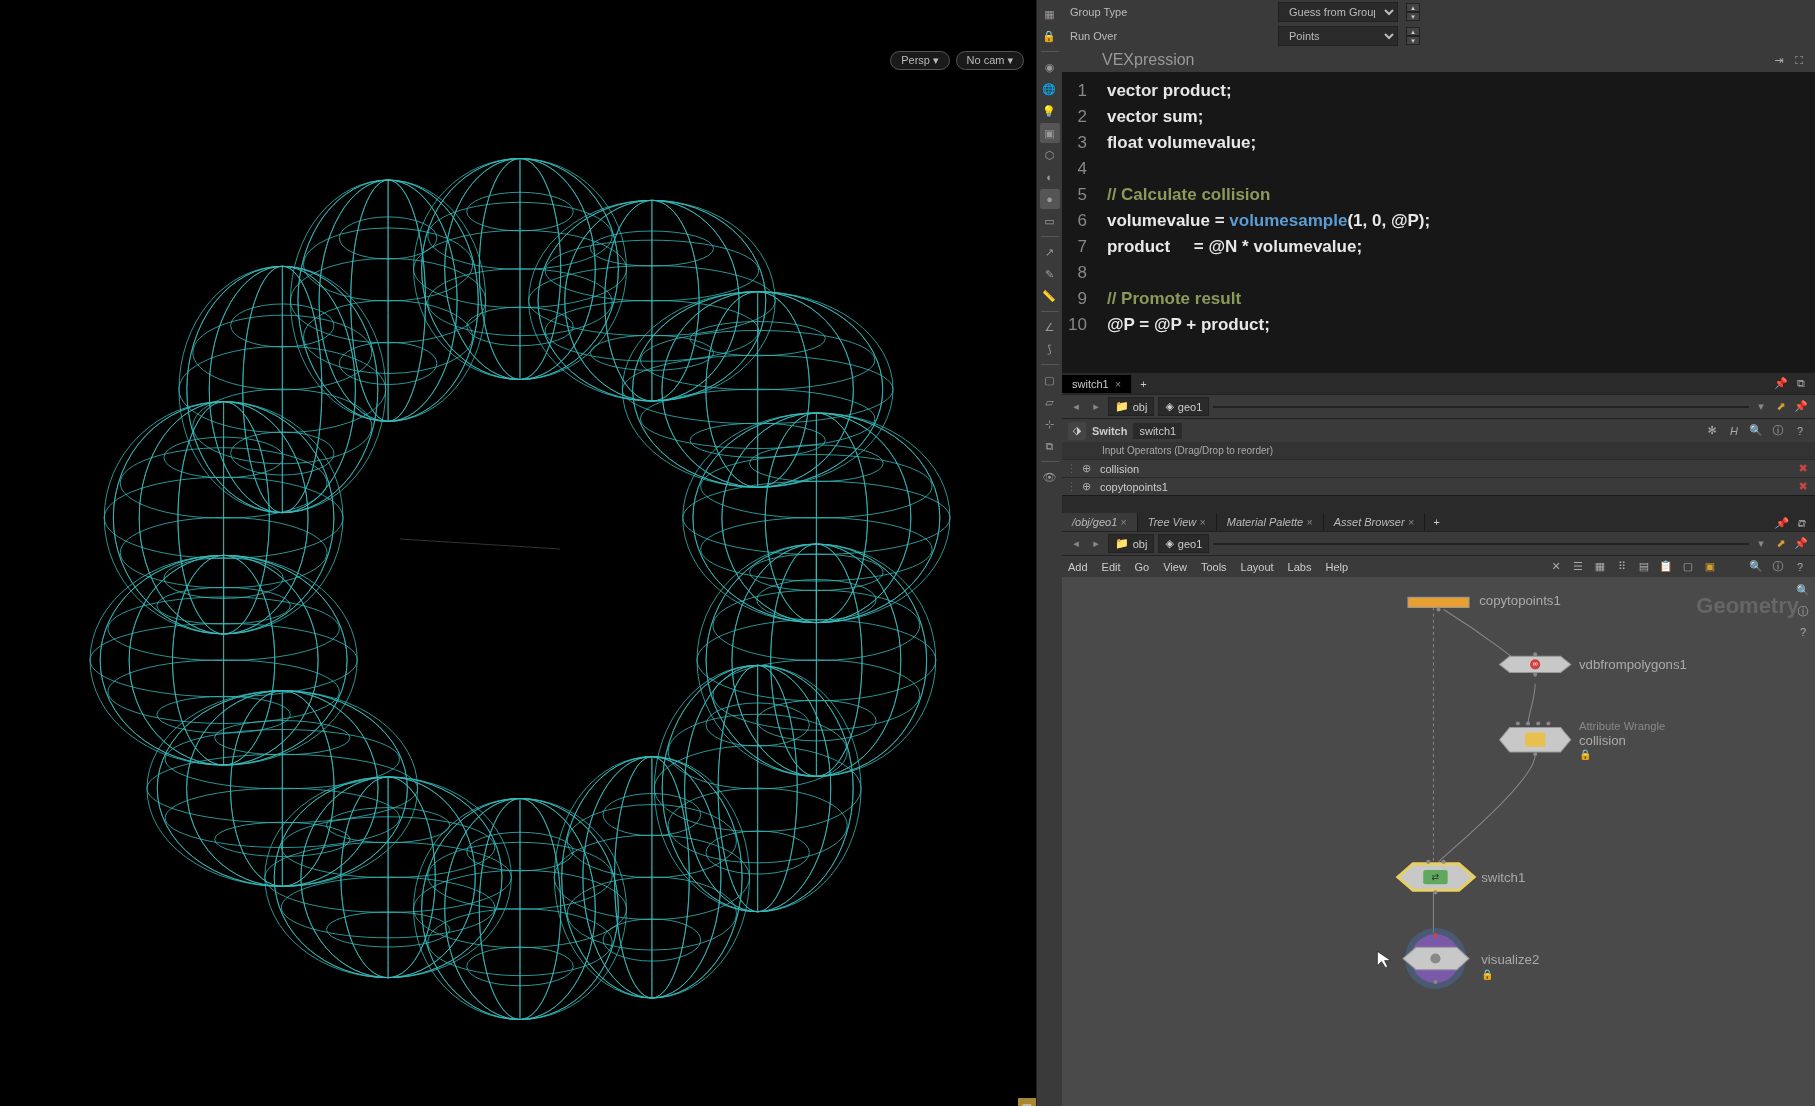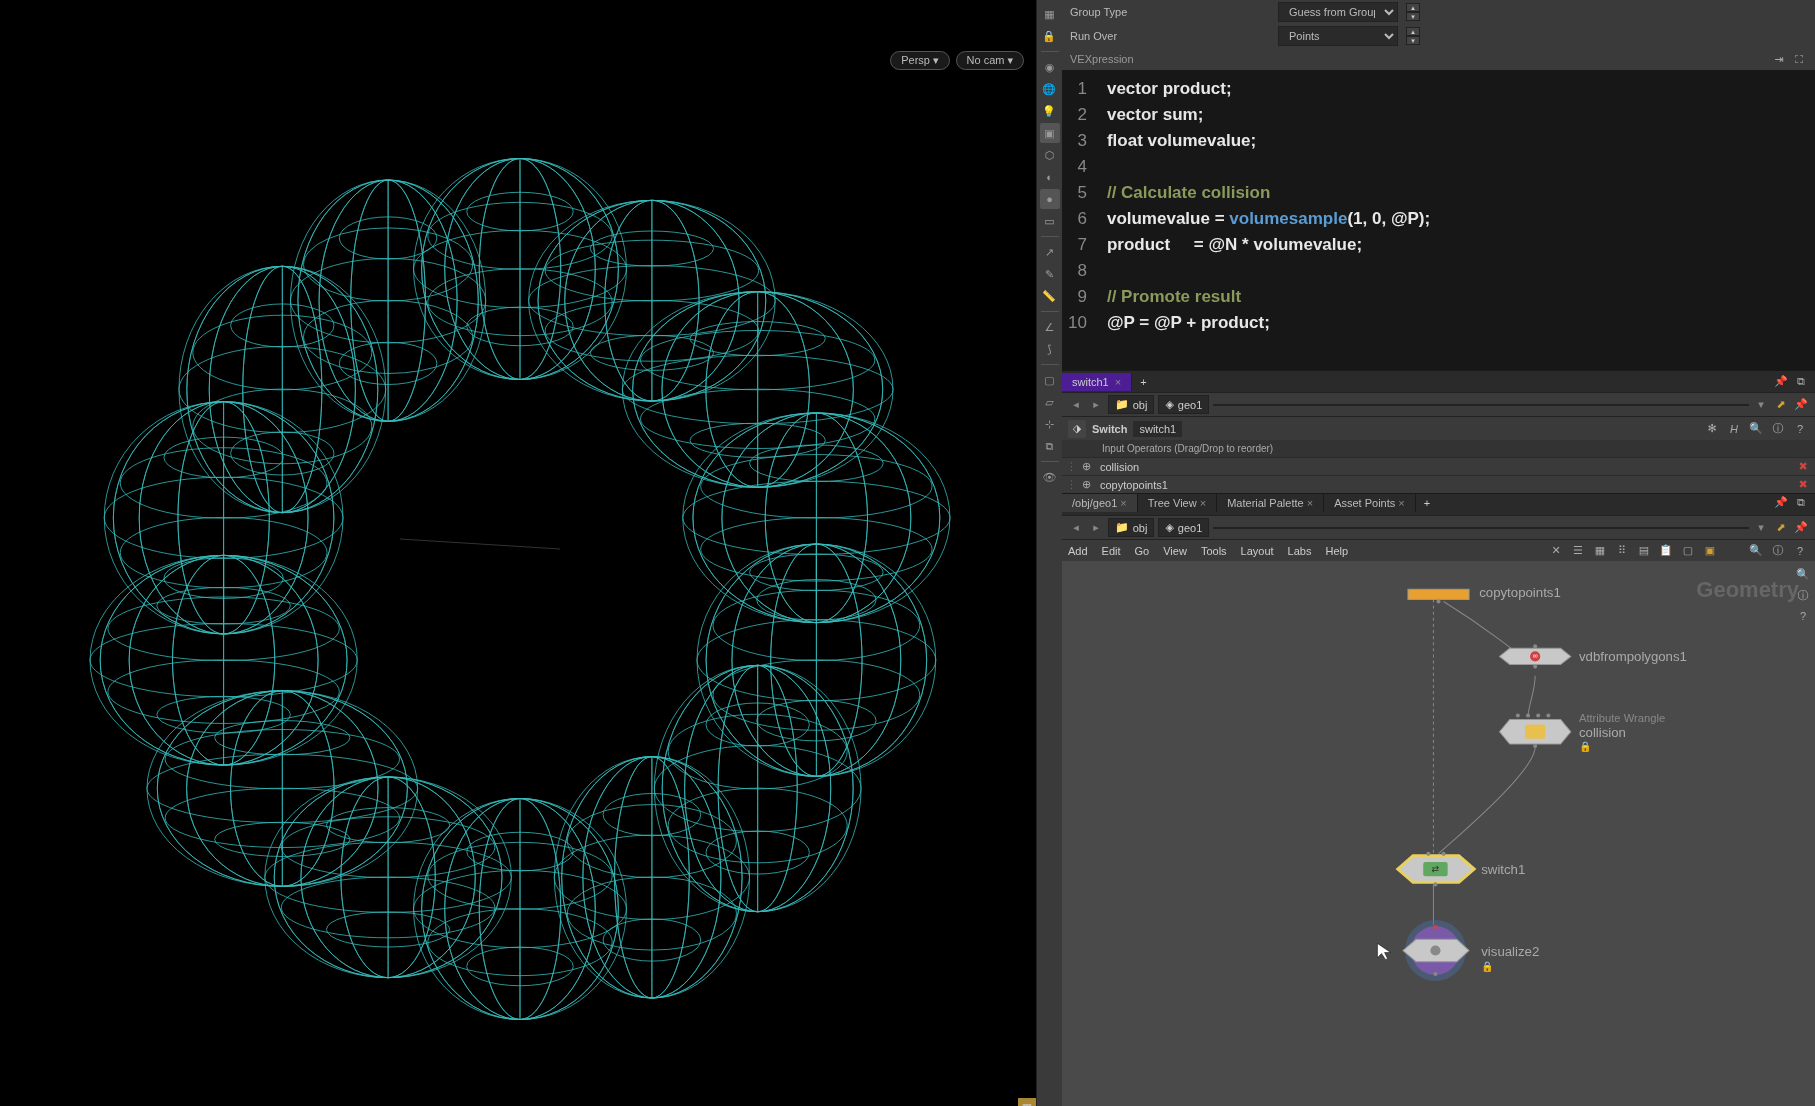--- a/index.html
+++ b/index.html
@@ -22,36 +22,36 @@
 .right-panel { flex: 1; display: flex; flex-direction: column; background: #3a3a3a; }
 
 
 .param-row { display: flex; align-items: center; height: 24px; padding: 2px 8px; gap: 8px; }
 .param-label { width: 200px; text-align: left; color: #bbb; font-size: 11px; }
 .param-select { background: #2a2a2a; border: 1px solid #222; color: #bbb; padding: 2px 6px; font-size: 11px; width: 120px; height: 20px; }
 .param-spinner { display: flex; flex-direction: column; width: 14px; }
 .param-spinner span { background: #444; border: 1px solid #222; height: 9px; font-size: 7px; text-align: center; line-height: 7px; cursor: pointer; }
 
 .vex-header { display: flex; align-items: center; justify-content: space-between; padding: 3px 8px; background: #3a3a3a; }
-.vex-header-label { color: #999; font-size: 11px; }
+.vex-header-label { color: #999; font-size: 16px; margin-left: 32px; }
 .vex-header-icons { display: flex; gap: 4px; }
 .vex-header-icons .ic { width: 16px; height: 16px; cursor: pointer; display: flex; align-items: center; justify-content: center; color: #aaa; }
 
 .code-editor { background: #171717; flex: 0 0 300px; display: flex; font-family: 'Consolas', 'Monaco', monospace; font-size: 17px; overflow: auto; }
 .gutter { background: #171717; color: #888; text-align: right; padding: 6px 10px 6px 6px; line-height: 26px; user-select: none; }
 .code-lines { padding: 6px 10px; line-height: 26px; white-space: pre; }
 .tok-type { color: #e5e5e5; font-weight: bold; }
 .tok-var { color: #e8e8e8; font-weight: bold; }
 .tok-comment { color: #8a9a5b; font-weight: bold; }
 .tok-func { color: #5a9dd4; font-weight: bold; }
 .tok-attr { color: #e8e8e8; font-weight: bold; }
 
 
 .tab-bar { display: flex; align-items: center; background: #2a2a2a; height: 22px; border-top: 1px solid #1a1a1a; }
-.tab { padding: 3px 10px; background: #4c1d95; border-right: 1px solid #222; font-size: 11px; color: #ccc; cursor: pointer; }
+.tab { padding: 3px 10px; background: #000000; border-right: 1px solid #222; font-size: 11px; color: #ccc; cursor: pointer; }
 .tab .close { margin-left: 6px; color: #888; }
 .tab-add { padding: 3px 8px; cursor: pointer; color: #ccc; }
 .tab-spacer { flex: 1; }
 .tab-icons { display: flex; gap: 4px; padding-right: 6px; }
 .tab-icons .ic { width: 16px; height: 16px; cursor: pointer; color: #aaa; display: flex; align-items: center; justify-content: center; }
 
 .path-bar { display: flex; align-items: center; background: #3a3a3a; height: 24px; padding: 0 6px; gap: 4px; border-top: 1px solid #222; }
 .path-bar .nav-btn { width: 16px; height: 16px; cursor: pointer; color: #888; display: flex; align-items: center; justify-content: center; }
 .path-bar .segment { display: flex; align-items: center; gap: 4px; background: #2a2a2a; padding: 2px 6px; border: 1px solid #222; font-size: 11px; }
 .path-bar .path-input { flex: 1; background: #2a2a2a; border: 1px solid #222; }
@@ -71,21 +71,21 @@
 .select-input-row .slider-handle { position: absolute; left: 0; top: 0; width: 4px; height: 100%; background: #888; }
 
 .inputs-section { background: #3a3a3a; }
 .inputs-header { padding: 3px 40px; font-size: 10px; color: #aaa; background: #333; }
 .input-row { display: flex; align-items: center; height: 18px; padding: 0 4px; background: #3a3a3a; border-top: 1px solid #2a2a2a; gap: 6px; }
 .input-row .grip { width: 10px; color: #666; }
 .input-row .plus { width: 12px; color: #aaa; }
 .input-row .name { flex: 1; font-size: 11px; }
 .input-row .del { color: #c44; cursor: pointer; width: 16px; text-align: center; }
 
-.network-tabs { display: flex; align-items: flex-start; background: #2a2a2a; height: 22px; border-top: 1px solid #1a1a1a; }
+.network-tabs { display: flex; align-items: flex-end; background: #2a2a2a; height: 36px; border-top: 1px solid #1a1a1a; font-style: italic; }
 .net-tab { padding: 3px 10px; font-size: 11px; color: #bbb; cursor: pointer; border-right: 1px solid #1a1a1a; }
 .net-tab.active { background: #3a3a3a; }
 
 .network-menu { display: flex; align-items: center; background: #3a3a3a; height: 22px; padding: 0 6px; gap: 14px; border-top: 1px solid #222; }
 .network-menu .menu-item { font-size: 11px; cursor: pointer; }
 .network-menu .menu-spacer { flex: 1; }
 .network-menu .menu-icons { display: flex; gap: 4px; }
 .network-menu .menu-icons .ic { width: 18px; height: 18px; cursor: pointer; color: #aaa; display: flex; align-items: center; justify-content: center; border-radius: 2px; }
 
 .network-view { flex: 1; background: #4a4a4a; position: relative; overflow: hidden; }
@@ -511,21 +511,21 @@
             <span class="name">copytopoints1</span>
             <span class="del">✖</span>
           </div>
         </div>
     </div>
 
     <div class="network-tabs">
       <div class="net-tab active"><span>/obj/geo1</span> <span style="color:#888">×</span></div>
       <div class="net-tab"><span>Tree View</span> <span style="color:#888">×</span></div>
       <div class="net-tab"><span>Material Palette</span> <span style="color:#888">×</span></div>
-      <div class="net-tab"><span>Asset Points</span> <span style="color:#888">×</span></div>
+      <div class="net-tab"><span>Asset Browser</span> <span style="color:#888">×</span></div>
       <div class="tab-add">+</div>
       <div class="tab-spacer"></div>
       <div class="tab-icons">
         <div class="ic">📌</div>
         <div class="ic">⧉</div>
       </div>
     </div>
 
     <div class="path-bar">
       <div class="nav-btn">◂</div>

